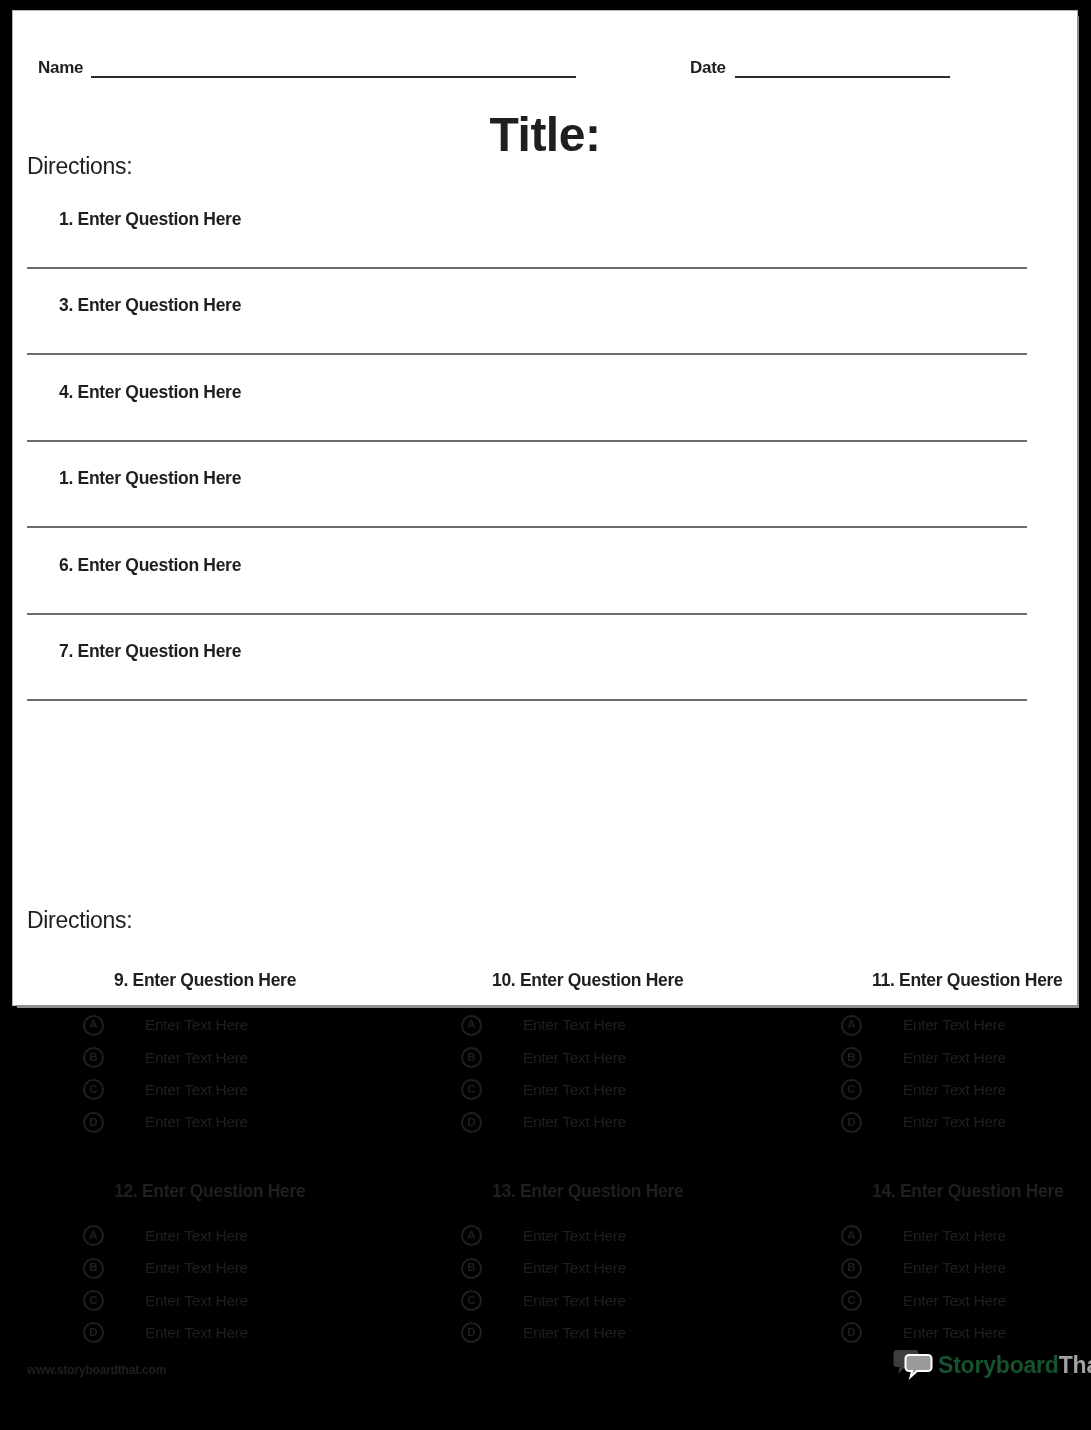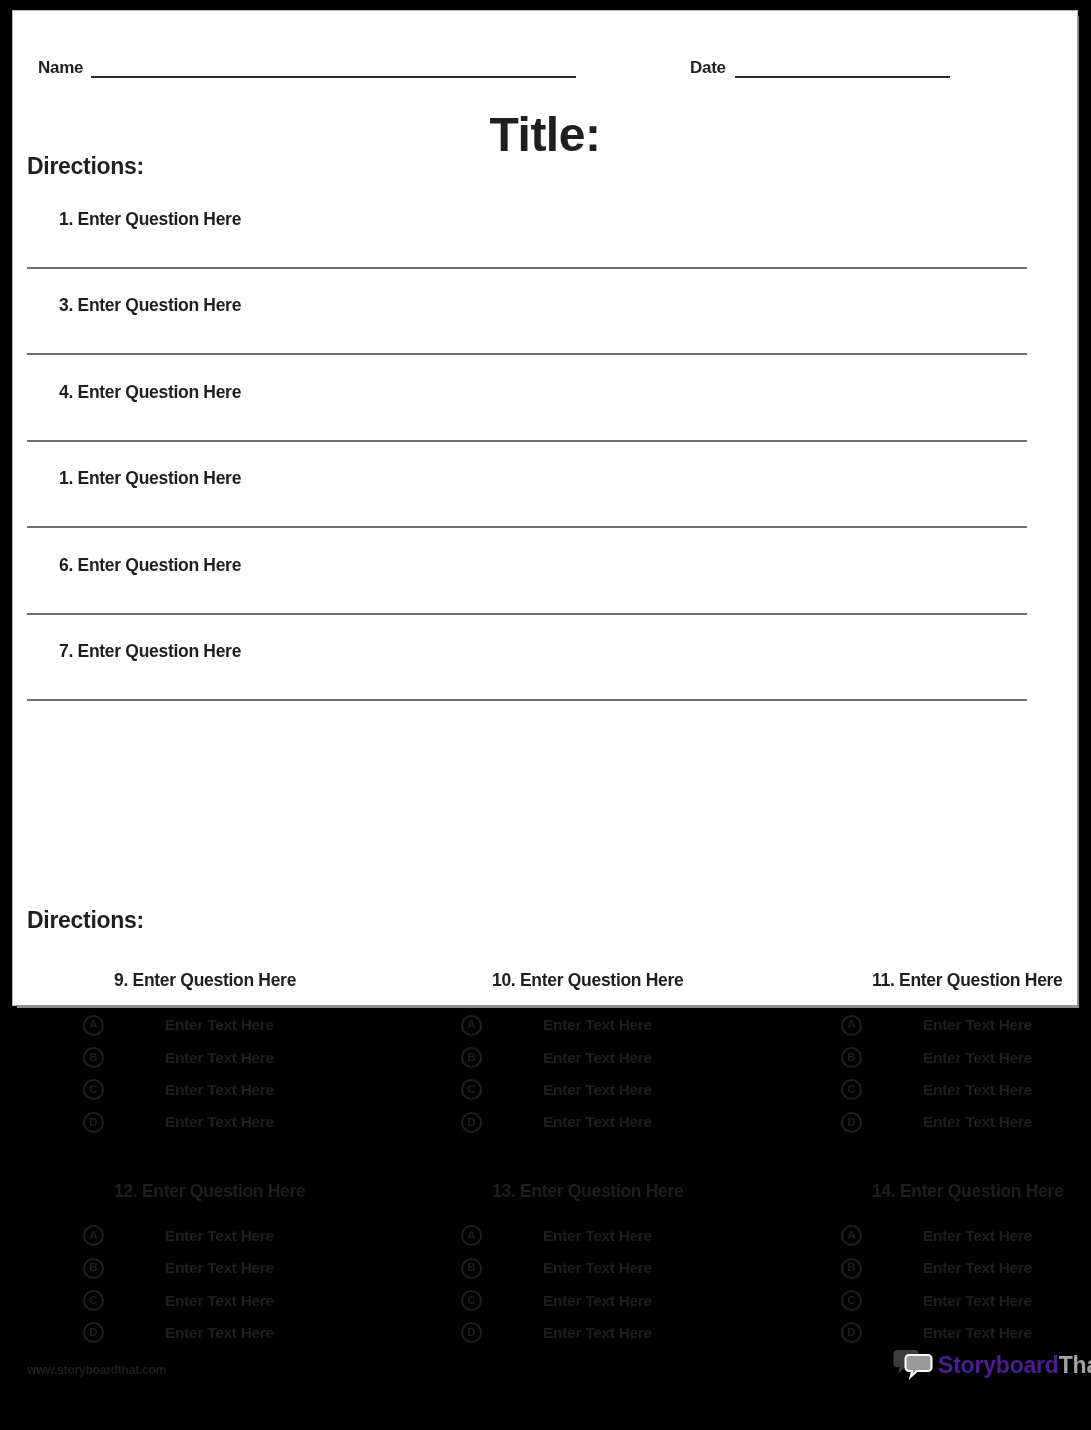--- a/index.html
+++ b/index.html
@@ -17,44 +17,44 @@
   
   .name-group{position:absolute;top:47px;left:25px;display:flex;align-items:flex-end;}
   .date-group{position:absolute;top:47px;left:677px;display:flex;align-items:flex-end;}
   .field-label{font-size:17px;font-weight:bold;letter-spacing:-0.3px;line-height:20px;}
   .write-line{border-bottom:2px solid #2b2b2b;height:18px;}
   .name-line{width:485px;margin-left:8px;}
   .date-line{width:215px;margin-left:9px;}
   
   .title{position:absolute;top:96px;left:0;width:100%;text-align:center;
     font-size:48px;font-weight:bold;letter-spacing:-0.5px;}
-  .directions{position:absolute;left:14px;font-size:23px;font-weight:bold;letter-spacing:-0.3px;}
+  .directions{position:absolute;left:14px;font-size:23px;font-weight:normal;letter-spacing:-0.3px;}
   .directions-1{top:142px;}
   .directions-2{top:896px;}
   
   .open-list{position:absolute;top:196px;left:14px;width:1000px;}
   .q-block{height:86.4px;}
   .q-label{font-size:17.5px;font-weight:bold;letter-spacing:-0.3px;line-height:24px;margin-left:32px;}
   .q-line{margin-top:36px;border-top:2px solid #6d6d6d;height:0;}
   
   .mc-grid{position:absolute;top:957px;left:69px;display:grid;
     grid-template-columns:378px 380px 320px;row-gap:40px;}
   .mc-options{margin-top:17px;}
   .mc-opt{display:flex;align-items:center;height:32.4px;}
   .opt-circle{box-sizing:border-box;width:21px;height:21px;margin-left:1px;
     border:2px solid #1f1f1f;border-radius:50%;
     display:flex;align-items:center;justify-content:center;flex:0 0 auto;}
   .opt-letter{font-size:11.5px;font-weight:bold;line-height:1;}
-  .opt-text{margin-left:61px;font-size:15.5px;font-weight:bold;letter-spacing:-0.3px;}
+  .opt-text{margin-left:41px;font-size:15.5px;font-weight:normal;letter-spacing:-0.3px;}
   
   .website{position:absolute;left:14px;top:1352px;font-size:12px;font-weight:bold;letter-spacing:-0.2px;}
   .logo{position:absolute;left:880px;top:1336px;display:flex;align-items:center;}
   .logo-icon{width:40px;height:36px;margin-right:5px;}
   .logo-text{font-size:23px;font-weight:bold;letter-spacing:-0.2px;}
-  .logo-text .primary{color:#4c1d95;}
+  .logo-text .primary{color:#14532d;}
   .logo-text .secondary{color:#a2a2a2;}
 </style>
 </head>
 <body>
 
 <div class="page">
 
   <div class="name-group">
     <span class="field-label">Name</span>
     <span class="write-line name-line"></span>

